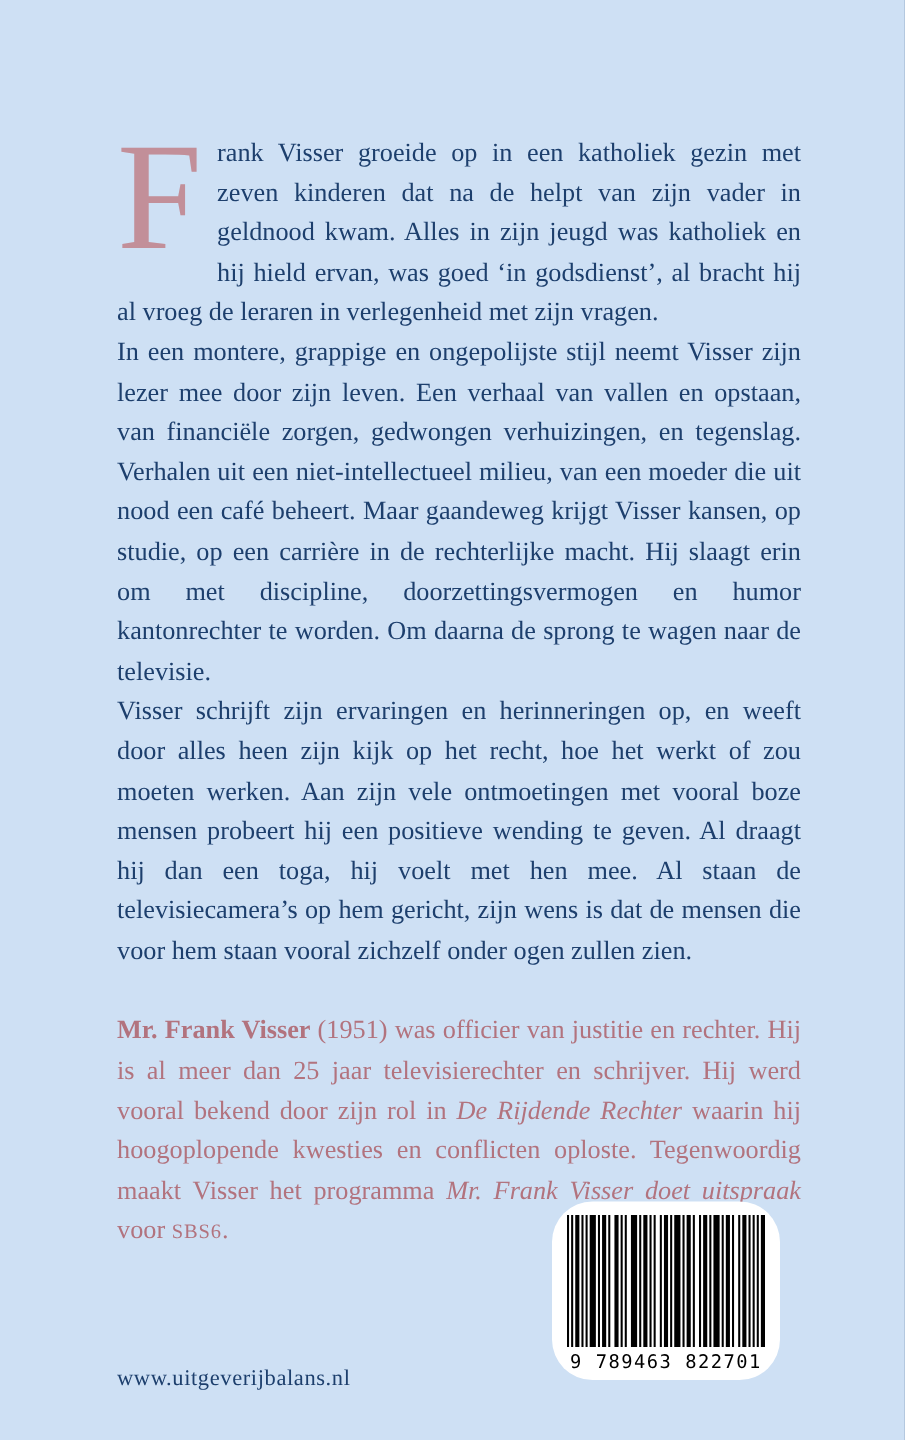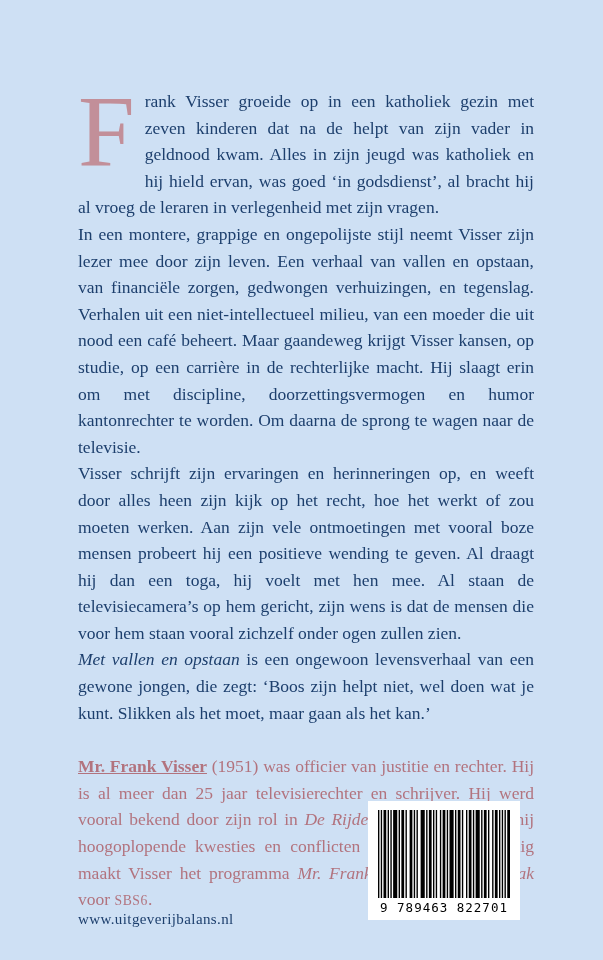--- a/index.html
+++ b/index.html
@@ -25,36 +25,37 @@
     font-size:102px;
     line-height:76px;
     padding:6px 10px 0 0;
     color:var(--dropcap,#c28f99);
   }
   .italic{font-style:italic;}
   .author{
     margin-top:27px;
     color:var(--accent,#b2737e);
   }
-  .author strong{font-weight:bold;text-decoration:underline;}
+  .author strong{font-weight:bold;}
   .sc{font-size:78%;letter-spacing:0.6px;}
   .website{
     position:absolute;
     left:78px;bottom:32px;
     font-size:15px;
     letter-spacing:0.4px;
   }
   .barcode{
     position:absolute;
     right:83px;bottom:40px;
     width:152px;
     background:#ffffff;
     padding:9px 10px 5px;
     text-align:center;
     box-sizing:border-box;
+    border-radius:27px;
   }
   .bars{display:block;width:132px;height:88px;margin:0 auto;}
   .number{
     font-family:"DejaVu Sans Mono", monospace;
     font-size:12.5px;
     letter-spacing:1px;
     color:#000;
     margin-top:2px;
     white-space:nowrap;
   }
@@ -65,21 +66,20 @@
 <div class="cover">
 
   <div class="text-block">
 
     <p class="para"><span class="dropcap">F</span><span>rank Visser groeide op in een katholiek gezin met zeven kinderen dat na de helpt van zijn vader in geldnood kwam. Alles in zijn jeugd was katholiek en hij hield ervan, was goed ‘in godsdienst’, al bracht hij al vroeg de leraren in verlegenheid met zijn vragen.</span></p>
 
     <p class="para">In een montere, grappige en ongepolijste stijl neemt Visser zijn lezer mee door zijn leven. Een verhaal van vallen en opstaan, van financiële zorgen, gedwongen verhuizingen, en tegenslag. Verhalen uit een niet-intellectueel milieu, van een moeder die uit nood een café beheert. Maar gaandeweg krijgt Visser kansen, op studie, op een carrière in de rechterlijke macht. Hij slaagt erin om met discipline, doorzettingsvermogen en humor kantonrechter te worden. Om daarna de sprong te wagen naar de televisie.</p>
 
     <p class="para">Visser schrijft zijn ervaringen en herinneringen op, en weeft door alles heen zijn kijk op het recht, hoe het werkt of zou moeten werken. Aan zijn vele ontmoetingen met vooral boze mensen probeert hij een positieve wending te geven. Al draagt hij dan een toga, hij voelt met hen mee. Al staan de televisiecamera’s op hem gericht, zijn wens is dat de mensen die voor hem staan vooral zichzelf onder ogen zullen zien.</p>
 
-    <p class="para"><span class="italic">Met vallen en opstaan</span><span> is een ongewoon levensverhaal van een gewone jongen, die zegt: ‘Boos zijn helpt niet, wel doen wat je kunt. Slikken als het moet, maar gaan als het kan.’</span></p>
 
     <p class="para author"><strong>Mr. Frank Visser</strong><span> (1951) was officier van justitie en rechter. Hij is al meer dan 25 jaar televisierechter en schrijver. Hij werd vooral bekend door zijn rol in </span><span class="italic">De Rijdende Rechter</span><span> waarin hij hoogoplopende kwesties en conflicten oploste. Tegenwoordig maakt Visser het programma </span><span class="italic">Mr. Frank Visser doet uitspraak</span><span> voor </span><span class="sc">SBS6</span><span>.</span></p>
 
   </div>
 
   <div class="website">www.uitgeverijbalans.nl</div>
 
   <div class="barcode">
     <svg class="bars" viewBox="0 0 96 60" preserveAspectRatio="none" aria-hidden="true">
       <g fill="#000000">

